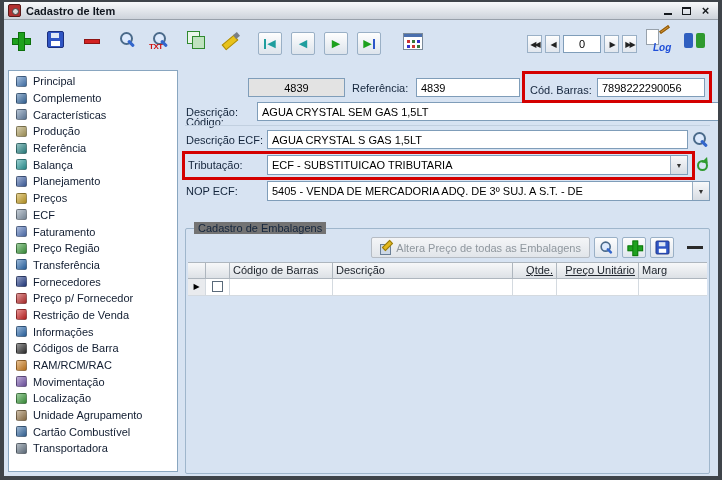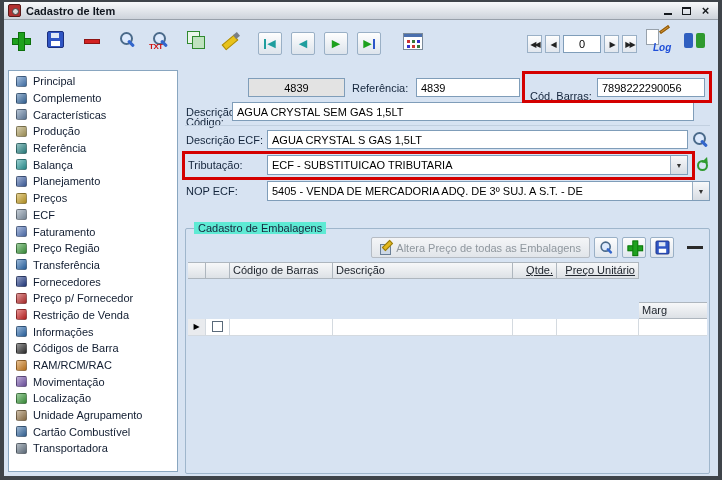--- a/index.html
+++ b/index.html
@@ -80,21 +80,21 @@
   .flaticon{position:absolute;width:19px;height:19px;display:flex;align-items:center;justify-content:center;cursor:default;}
   .i-refresh{width:11px;height:11px;border:2px solid #2f9a2f;border-radius:50%;position:relative;}
   .i-refresh::after{content:"";position:absolute;right:-4px;top:-3px;width:0;height:0;
        border-left:4px solid transparent;border-right:4px solid transparent;border-top:5px solid #2f9a2f;transform:rotate(-45deg);}
   .divline{position:absolute;left:185px;top:125px;width:525px;height:1px;background:#c2d0e0;}
 
   .hl{position:absolute;border:3px solid #d40000;z-index:40;pointer-events:none;}
 
   
   .gbox{position:absolute;left:185px;top:228px;width:525px;height:246px;border:1px solid #9fb6cc;border-radius:2px;}
-  .gtitle{position:absolute;top:-7px;left:8px;background:#5eead4;padding:0 4px;color:#14253c;}
+  .gtitle{position:absolute;top:-7px;left:8px;background:#737373;padding:0 4px;color:#14253c;}
   .gactions{position:absolute;top:8px;right:6px;display:flex;align-items:center;gap:4px;}
   .abtn{height:21px;display:flex;align-items:center;gap:4px;padding:0 8px;
         background:linear-gradient(#f4f5f7,#e1e5ea);border:1px solid #b6bcc4;border-radius:2px;color:#8f979e;}
   .aico{width:12px;height:12px;position:relative;}
   .aico::before{content:"";position:absolute;left:0;top:2px;width:9px;height:9px;background:#cdd8e6;border:1px solid #6a7f96;}
   .aico::after{content:"";position:absolute;right:-1px;top:1px;width:9px;height:3px;background:#e3b81e;border:1px solid #96790e;transform:rotate(-45deg);}
   .sbtn{width:24px;height:21px;display:flex;align-items:center;justify-content:center;
         background:linear-gradient(#fdfdfd,#e0e6ed);border:1px solid #9ab0c6;border-radius:2px;}
   .sm{transform:scale(.82);}
   .gdash{width:16px;height:3px;background:#2a2a2a;margin-left:9px;}
@@ -284,26 +284,26 @@
       <div class="titem">
         <span class="tico" style="background: linear-gradient(135deg, rgba(255, 255, 255, 0.5), rgba(0, 0, 0, 0.15)), rgb(106, 122, 138);"></span>
         <span class="tlbl">Transportadora</span>
       </div>
     </div>
 
   <span class="lbl" style="left:186px;top:82px;margin-top:34px;">Código:</span>
   <input class="fld ro" style="left: 248px; top: 78px; width: 97px;" readonly="" value="4839">
   <span class="lbl" style="left:352px;top:82px;">Referência:</span>
   <input class="fld" style="left: 416px; top: 78px; width: 104px;" value="4839">
-  <span class="lbl" style="left:530px;top:90px;">Cód. Barras:</span>
+  <span class="lbl" style="left:530px;top:84px;">Cód. Barras:</span>
   <input class="fld" style="left: 597px; top: 78px; width: 108px;" value="7898222290056">
   <div class="hl" style="left: 522px; top: 71px; width: 190px; height: 32px; border-color: rgb(212, 0, 0);"></div>
 
   <span class="lbl" style="left:186px;top:106px;">Descrição:</span>
-  <input class="fld" style="left: 232px; top: 102px; width: 462px;" value="AGUA CRYSTAL SEM GAS 1,5LT">
+  <input class="fld" style="left: 257px; top: 102px; width: 462px;" value="AGUA CRYSTAL SEM GAS 1,5LT">
 
   <div class="divline"></div>
 
   <span class="lbl" style="left:186px;top:134px;">Descrição ECF:</span>
   <input class="fld" style="left: 267px; top: 130px; width: 421px;" value="AGUA CRYSTAL S GAS 1,5LT">
   <div class="flaticon" style="left:691px;top:130px;">
       <span class="i-search"></span>
     </div>
 
   <span class="lbl" style="left:188px;top:159px;">Tributação:</span>
@@ -347,21 +347,21 @@
     </div>
 
     <div class="grid">
       <div class="grow">
           <div class="gc gh" style="width: 18px;"></div>
           <div class="gc gh" style="width: 24px;"></div>
           <div class="gc gh" style="width: 103px;">Código de Barras</div>
           <div class="gc gh" style="width: 180px;">Descrição</div>
           <div class="gc gh ar" style="width: 44px;">Qtde.</div>
           <div class="gc gh ar" style="width: 82px; text-align: right;">Preço Unitário</div>
-          <div class="gc gh" style="width: 79px; margin-top: 40px;">Marg</div>
+          <div class="gc gh" style="width: 79px;">Marg</div>
         </div>
       <div class="grow">
           <div class="gc gd gind" style="width: 18px;">
             <span class="rtri">▶</span>
           </div>
           <div class="gc gd" style="width: 24px;">
             <span class="cbx"></span>
           </div>
           <div class="gc gd" style="width: 103px;"></div>
           <div class="gc gd" style="width: 180px;"></div>

